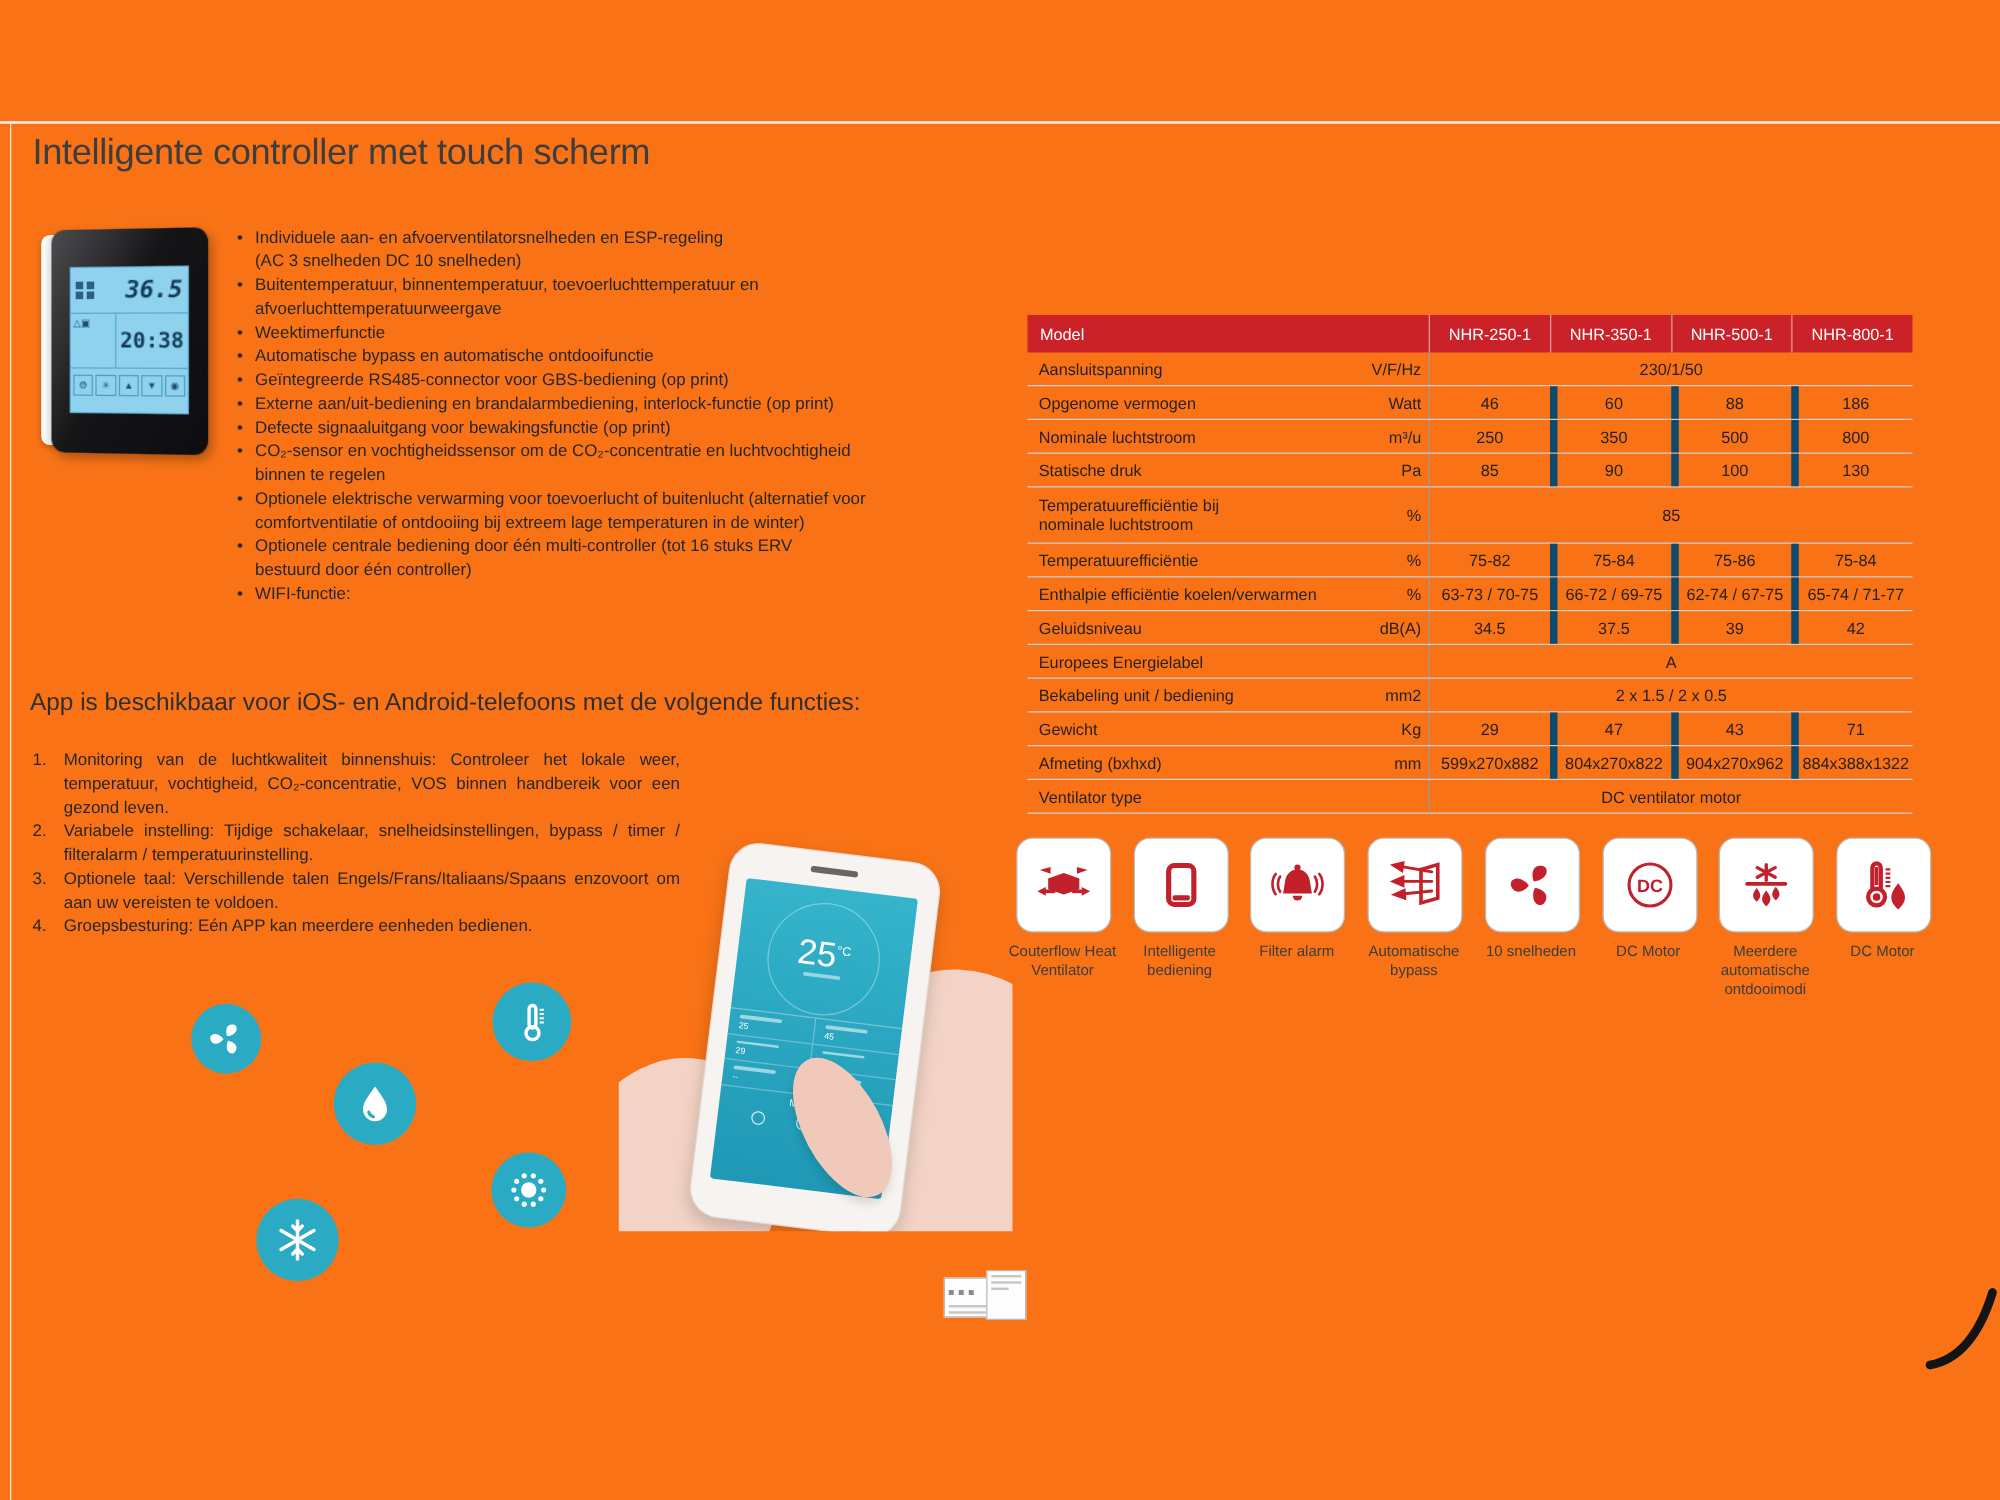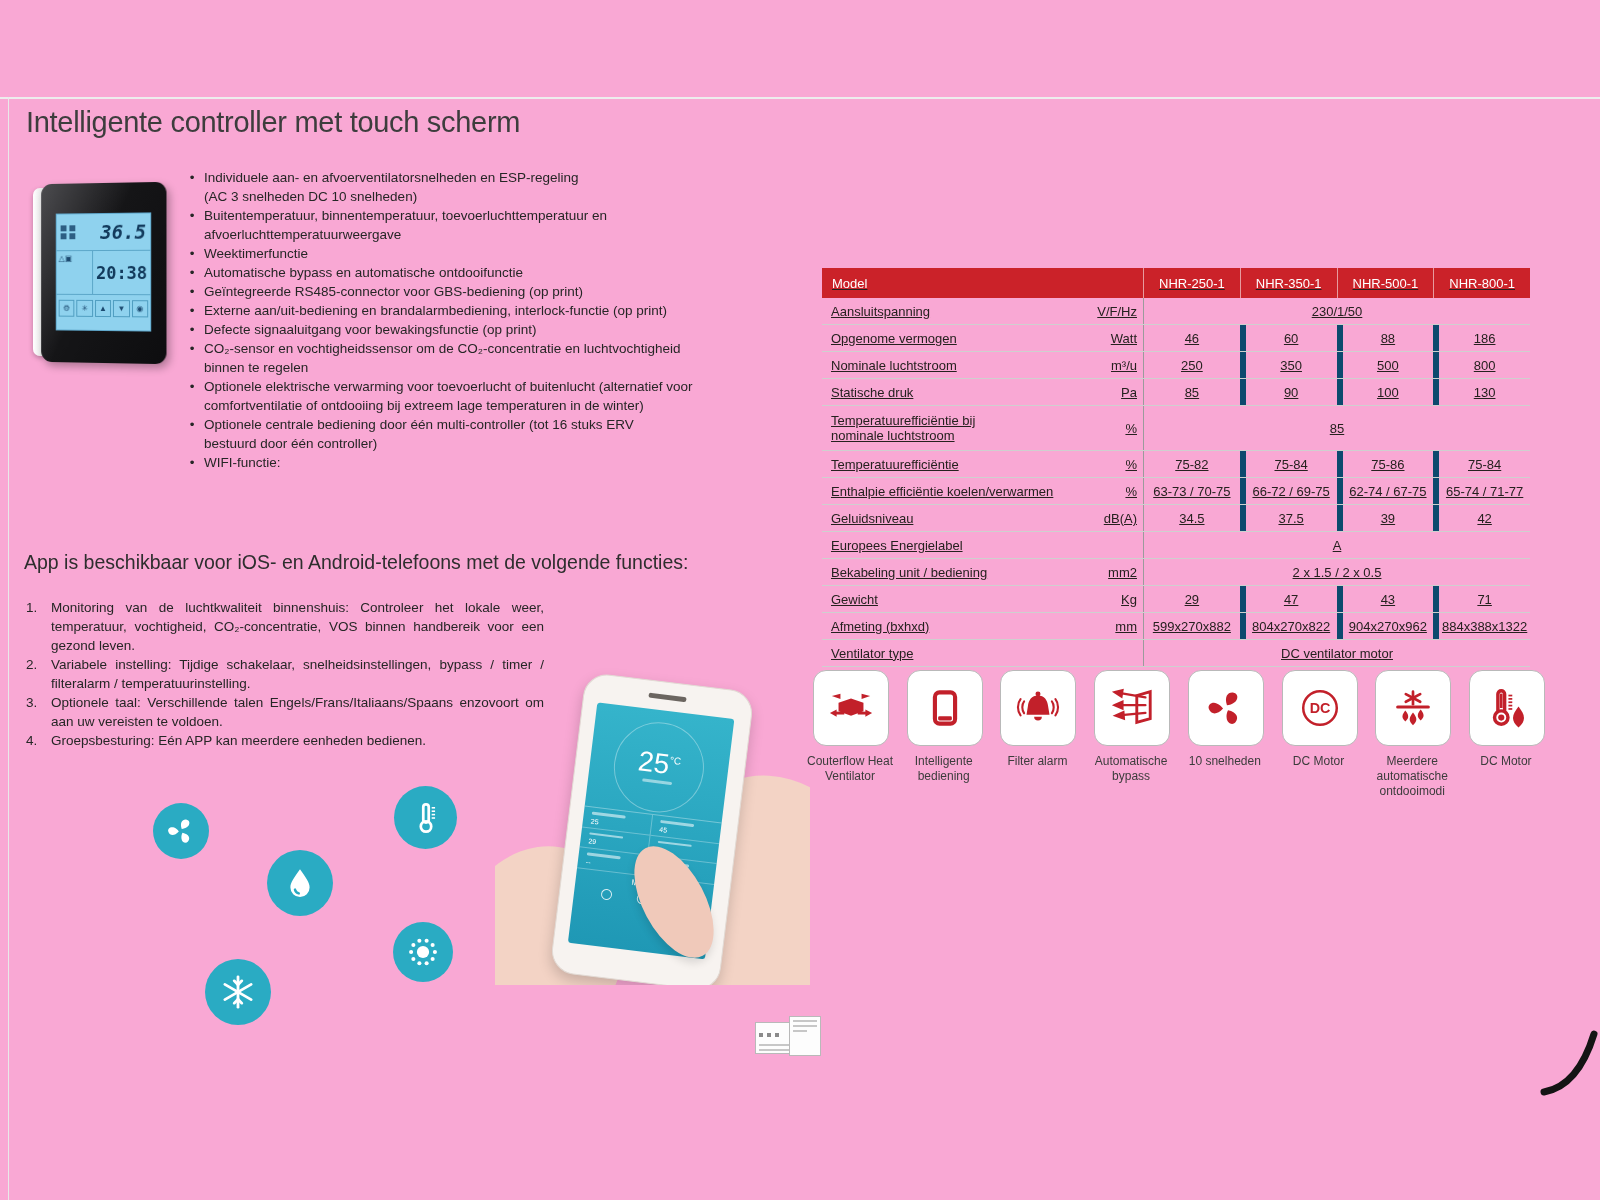--- a/index.html
+++ b/index.html
@@ -1,16 +1,16 @@
 <!DOCTYPE html>
 <html><head>
 <meta charset="utf-8">
 <style>
   html,body{margin:0;padding:0;background:#fff;}
-  .page{position:relative;width:1600px;height:1200px;background:#f9a8d4;overflow:hidden;
+  .page{position:relative;width:1600px;height:1200px;background:#f97316;overflow:hidden;
         font-family:"Liberation Sans",sans-serif;color:#262626;}
   .hline{position:absolute;left:0;top:97px;width:1600px;height:2px;background:#ededed;}
   .vline{position:absolute;left:8px;top:97px;width:1px;height:1103px;background:#e9e9e9;}
 
   
   .title{position:absolute;left:26px;top:106px;font-size:29px;font-weight:500;color:#3d3d3d;letter-spacing:-0.3px;}
 
   
   .ctrl{position:absolute;left:33px;top:183px;width:135px;height:180px;}
   .ctrl .edge{position:absolute;left:0;top:5px;width:16px;height:168px;background:linear-gradient(90deg,#fff,#d8d8d8);border-radius:7px;box-shadow:0 2px 5px rgba(0,0,0,.25);}
@@ -21,21 +21,21 @@
   .ctrl .mini{display:grid;grid-template-columns:7px 7px;grid-gap:2px;}
   .ctrl .mini i{display:block;width:6px;height:6px;background:#1c4a70;opacity:.85;}
   .ctrl .temp{font-family:"DejaVu Sans Mono",monospace;font-style:italic;font-weight:bold;font-size:19px;color:#123a5c;}
   .ctrl .zone-mid{display:flex;height:43px;border-bottom:1px solid #5ba6c8;}
   .ctrl .midl{width:32px;border-right:1px solid #5ba6c8;font-size:8px;color:#1c4a70;padding:3px 2px;line-height:10px;}
   .ctrl .time{flex:1;display:flex;align-items:center;justify-content:center;font-family:"DejaVu Sans Mono",monospace;font-weight:bold;font-size:17px;color:#123a5c;}
   .ctrl .zone-btm{display:flex;gap:2px;padding:5px 2px;}
   .ctrl .key{width:16px;height:15px;border:1px solid #4f9dc0;display:flex;align-items:center;justify-content:center;font-size:8px;color:#1c4a70;}
 
   
-  .features{position:absolute;left:180px;top:168px;width:590px;list-style:none;margin:0;padding:0;font-size:13.5px;line-height:19px;color:#262626;}
+  .features{position:absolute;left:180px;top:180px;width:590px;list-style:none;margin:0;padding:0;font-size:13.5px;line-height:19px;color:#262626;}
   .features li{display:flex;}
   .features li .b{width:24px;flex:none;text-align:center;}
   .features li .b::before{content:"•";}
   .features li .tx{white-space:pre-line;}
 
   
   .app-h{position:absolute;left:24px;top:551px;font-size:19.5px;font-weight:400;color:#2e2e2e;}
   .app-list{position:absolute;left:26px;top:598px;width:518px;margin:0;padding:0;list-style:none;font-size:13.5px;line-height:19px;}
   .app-list li{display:flex;}
   .app-list li .n{width:25px;flex:none;}
@@ -62,21 +62,21 @@
   .pmode{text-align:center;font-size:8px;padding:3px 0 2px 0;}
   .pnav{display:flex;justify-content:space-around;padding:3px 14px 0 14px;}
   .pnav i{width:9px;height:9px;border:1px solid rgba(255,255,255,.8);border-radius:50%;}
 
   
   .lbl-card{position:absolute;background:#fdfdfd;border:1px solid #b9b9b9;}
   .lbl-card .ln{height:2px;background:#c7c7c7;margin:3px 3px 0 3px;}
   .lbl-card .dt{display:inline-block;width:4px;height:4px;background:#8a8a8a;margin:2px 1px 0 3px;}
 
   
-  .spec{position:absolute;left:822px;top:268px;width:708px;font-size:13px;color:#26211f;text-decoration:underline;}
+  .spec{position:absolute;left:822px;top:252px;width:708px;font-size:13px;color:#26211f;}
   .thead{display:grid;grid-template-columns:321px repeat(4,1fr);background:#cb2229;color:#fff;height:30px;align-items:stretch;}
   .thead .tm{display:flex;align-items:center;padding-left:10px;}
   .thead .tc{display:flex;align-items:center;justify-content:center;border-left:1px solid rgba(255,255,255,.55);}
   .trow{display:grid;grid-template-columns:273px 48px repeat(4,1fr);min-height:26px;border-bottom:1px solid #cfcfcf;align-items:stretch;}
   .trow.tall{min-height:44px;}
   .tl{display:flex;align-items:center;padding-left:9px;line-height:15px;white-space:pre-line;}
   .tu{display:flex;align-items:center;justify-content:flex-end;padding-right:6px;}
   .tv{display:flex;align-items:center;justify-content:center;border-left:6px solid #0c4a6e;text-align:center;}
   .tv.first,.tv.span4{border-left:1px solid #9b9b9b;}
   .tv.span4{grid-column:3/7;text-align:center;}

